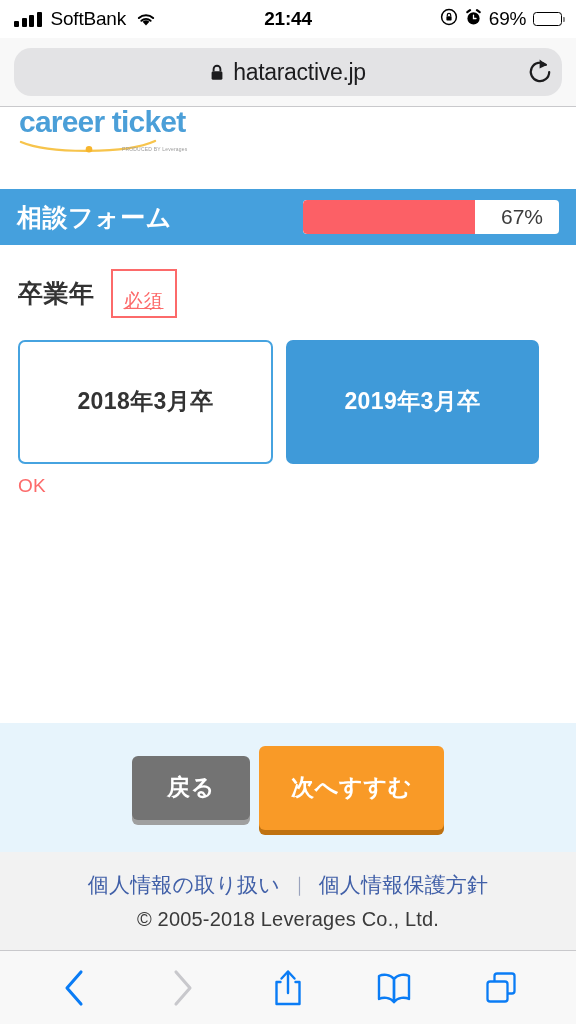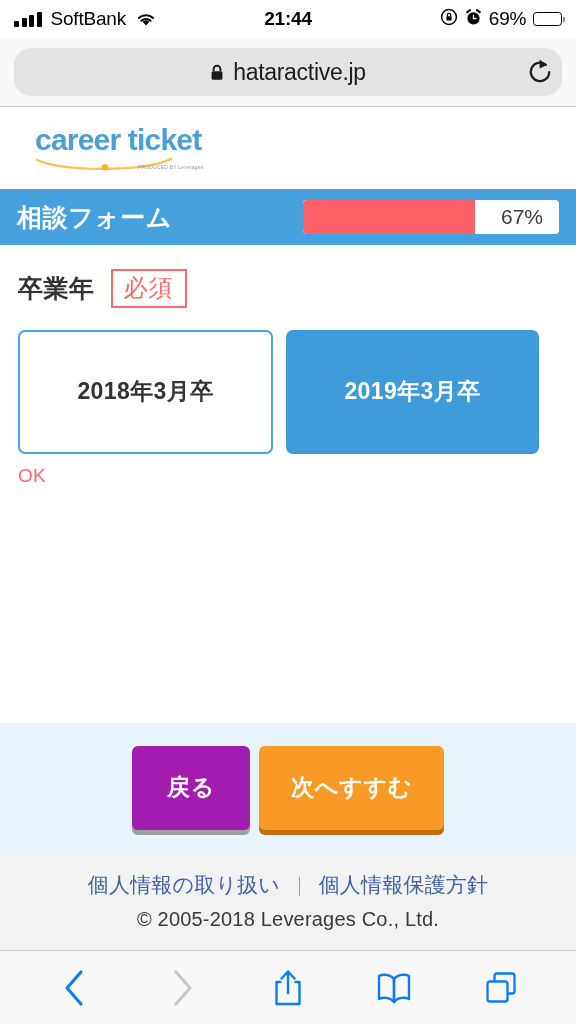--- a/index.html
+++ b/index.html
@@ -89,22 +89,22 @@
 
   
   .page-scroll {
     flex: 1 1 auto;
     overflow: hidden;
     display: flex; flex-direction: column;
     background: #ffffff;
   }
   .site-header {
     flex: 0 0 82px;
-    display: flex; align-items: center;
-    padding: 0 35px;
+    display: flex; align-items: flex-start;
+    padding: 0 19px;
     background: #ffffff;
   }
   .logo { display: flex; flex-direction: column; position: relative; }
   .logo-text {
     font-size: 30px; font-weight: bold;
     color: #4b9fd8; letter-spacing: -0.8px;
     line-height: 1;
   }
   .logo-swoosh { width: 152px; height: 16px; display: block; margin-top: 1px; }
   .logo-tag {
@@ -151,24 +151,25 @@
     display: flex; align-items: center; gap: 16px;
     margin-bottom: 22px;
   }
   .question-label {
     font-size: 25px; font-weight: bold; color: #333333;
     letter-spacing: 0.5px;
   }
   .required-badge {
     border: 2px solid #fc6a6a;
     color: #fc6a6a;
-    font-size: 24px;
-    padding: 3px 11px 4px 11px;
+    font-size: 19px;
+    padding: 19px 11px 4px 11px;
     line-height: 1.15;
     letter-spacing: 1px;
+    text-decoration: underline;
   }
 
   .options { display: flex; flex-wrap: wrap; gap: 13px; }
   .option-btn {
     flex: 0 0 auto;
     height: 124px;
     border-radius: 7px;
     display: flex; align-items: center; justify-content: center;
     font-size: 23px; font-weight: bold;
     letter-spacing: 0.4px;
@@ -205,22 +206,22 @@
     border: none;
     border-radius: 6px;
     font-size: 23px; font-weight: bold;
     color: #ffffff;
     letter-spacing: 0.8px;
     cursor: pointer;
     font-family: inherit;
     padding: 0;
   }
   .btn-back {
-    width: 118px; height: 84px;
-    background: #a21caf;
+    width: 118px; height: 64px;
+    background: #737373;
     box-shadow: 0 5px 0 0 #9f9f9f;
   }
   .btn-next {
     width: 185px; height: 84px;
     background: #f99a27;
     box-shadow: 0 5px 0 0 #bf7110;
   }
 
   
   .site-footer {

